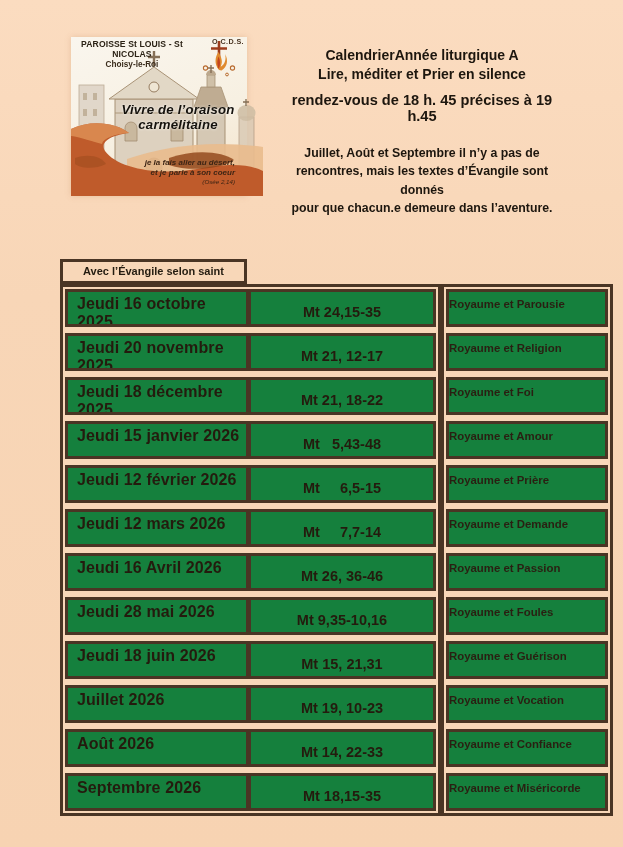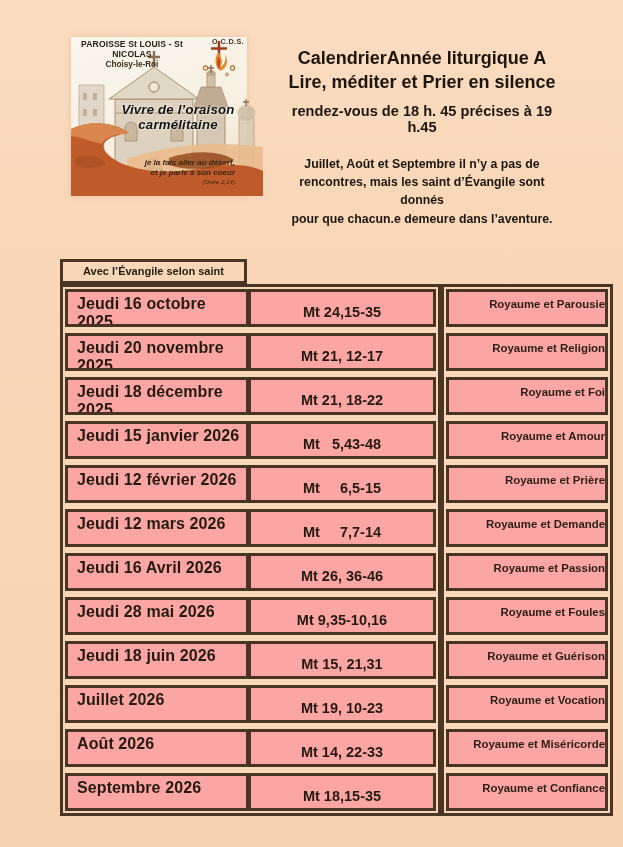--- a/index.html
+++ b/index.html
@@ -23,40 +23,40 @@
   .flyer-title{
     position:absolute;left:0;right:6px;top:65px;text-align:center;
     font-size:13.2px;font-weight:bold;font-style:italic;color:#15120d;
     letter-spacing:.2px;text-shadow:0 0 3px rgba(255,255,255,.95);margin-left:44px;
   }
   .quote{position:absolute;right:12px;top:121px;text-align:right;line-height:1.25;
     font-size:8px;font-style:italic;font-weight:bold;color:#3c2414;}
   .quote .ref{font-size:6.2px;font-weight:normal;}
   
   .head{position:absolute;left:276px;top:46px;width:292px;text-align:center;color:#1d160e;}
-  .head .t1,.head .t2{font-size:18px;font-weight:bold;line-height:1.35;}
+  .head .t1,.head .t2{font-size:14px;font-weight:bold;line-height:1.35;}
   .head .sched{font-size:14.6px;font-weight:bold;margin-top:8px;}
   .head .note{font-size:12.3px;font-weight:bold;margin-top:20px;line-height:1.5;}
   
   .cal{position:absolute;left:60px;top:259px;width:553px;}
   .cal-header{
     width:181px;height:19px;border:3px solid #4a3524;background:#f8d7b8;
     font-size:11px;font-weight:bold;text-align:center;line-height:19px;color:#241c10;
   }
   .groups{display:flex;align-items:stretch;}
   .group{border:3px solid #4a3524;padding:2px;box-sizing:border-box;background:#f8d7b8;}
   .group-a{width:381px;}
   .group-b{width:172px;}
   .rows{display:flex;flex-direction:column;gap:6px;}
   .row-a{display:flex;height:38px;}
-  .cell{border:3px solid #4a3524;background:#fca5a5;box-sizing:border-box;overflow:hidden;}
+  .cell{border:3px solid #4a3524;background:#15803d;box-sizing:border-box;overflow:hidden;}
   .cell-date{width:184px;font-size:16px;font-weight:bold;padding:3px 0 0 9px;letter-spacing:.1px;color:#241b0e;}
   .cell-ref{flex:1;margin-left:-1px;font-size:14.5px;font-weight:bold;text-align:center;padding-top:12px;color:#241b0e;}
   .cell-ref span{white-space:pre;}
-  .cell-theme{height:38px;font-size:11.4px;font-weight:bold;text-align:right;padding-top:6px;color:#2a1f12;}
+  .cell-theme{height:38px;font-size:11.4px;font-weight:bold;text-align:left;padding-top:6px;color:#2a1f12;}
 </style>
 </head>
 <body>
 
 <div class="flyer">
 
   <svg width="192" height="159" viewBox="0 0 192 159">
     <g opacity="0.85">
       <rect x="8" y="48" width="25" height="100" fill="#ddd3c5" stroke="#b3a188" stroke-width="0.8"></rect>
       <rect x="12" y="56" width="4" height="7" fill="#b9a88f"></rect>
@@ -115,21 +115,21 @@
     <div class="ref">(Osée 2,14)</div>
   </div>
 </div>
 
 <div class="head">
   <div class="t1">CalendrierAnnée liturgique A</div>
   <div class="t2">Lire, méditer et Prier en silence</div>
   <div class="sched">rendez-vous de 18 h. 45 précises à 19 h.45</div>
   <div class="note">
     <div>Juillet, Août et Septembre il n’y a pas de</div>
-    <div>rencontres, mais les saint d’Évangile sont donnés</div>
+    <div>rencontres, mais les textes d’Évangile sont donnés</div>
     <div>pour que chacun.e demeure dans l’aventure.</div>
   </div>
 </div>
 
 <div class="cal">
   <div class="cal-header">Avec l’Évangile selon saint Matthieu</div>
   <div class="groups">
     <div class="group group-a">
       <div class="rows" id="rows-a">
   <div class="row-a">
@@ -208,19 +208,19 @@
   <div class="cell cell-theme"><span>Royaume et Demande</span></div>
 
   <div class="cell cell-theme"><span>Royaume et Passion</span></div>
 
   <div class="cell cell-theme"><span>Royaume et Foules</span></div>
 
   <div class="cell cell-theme"><span>Royaume et Guérison</span></div>
 
   <div class="cell cell-theme"><span>Royaume et Vocation</span></div>
 
+  <div class="cell cell-theme"><span>Royaume et Confiance</span></div>
+
   <div class="cell cell-theme"><span>Royaume et Miséricorde</span></div>
-
-  <div class="cell cell-theme"><span>Royaume et Confiance</span></div>
 </div>
     </div>
   </div>
 </div>
 
 </body></html>

